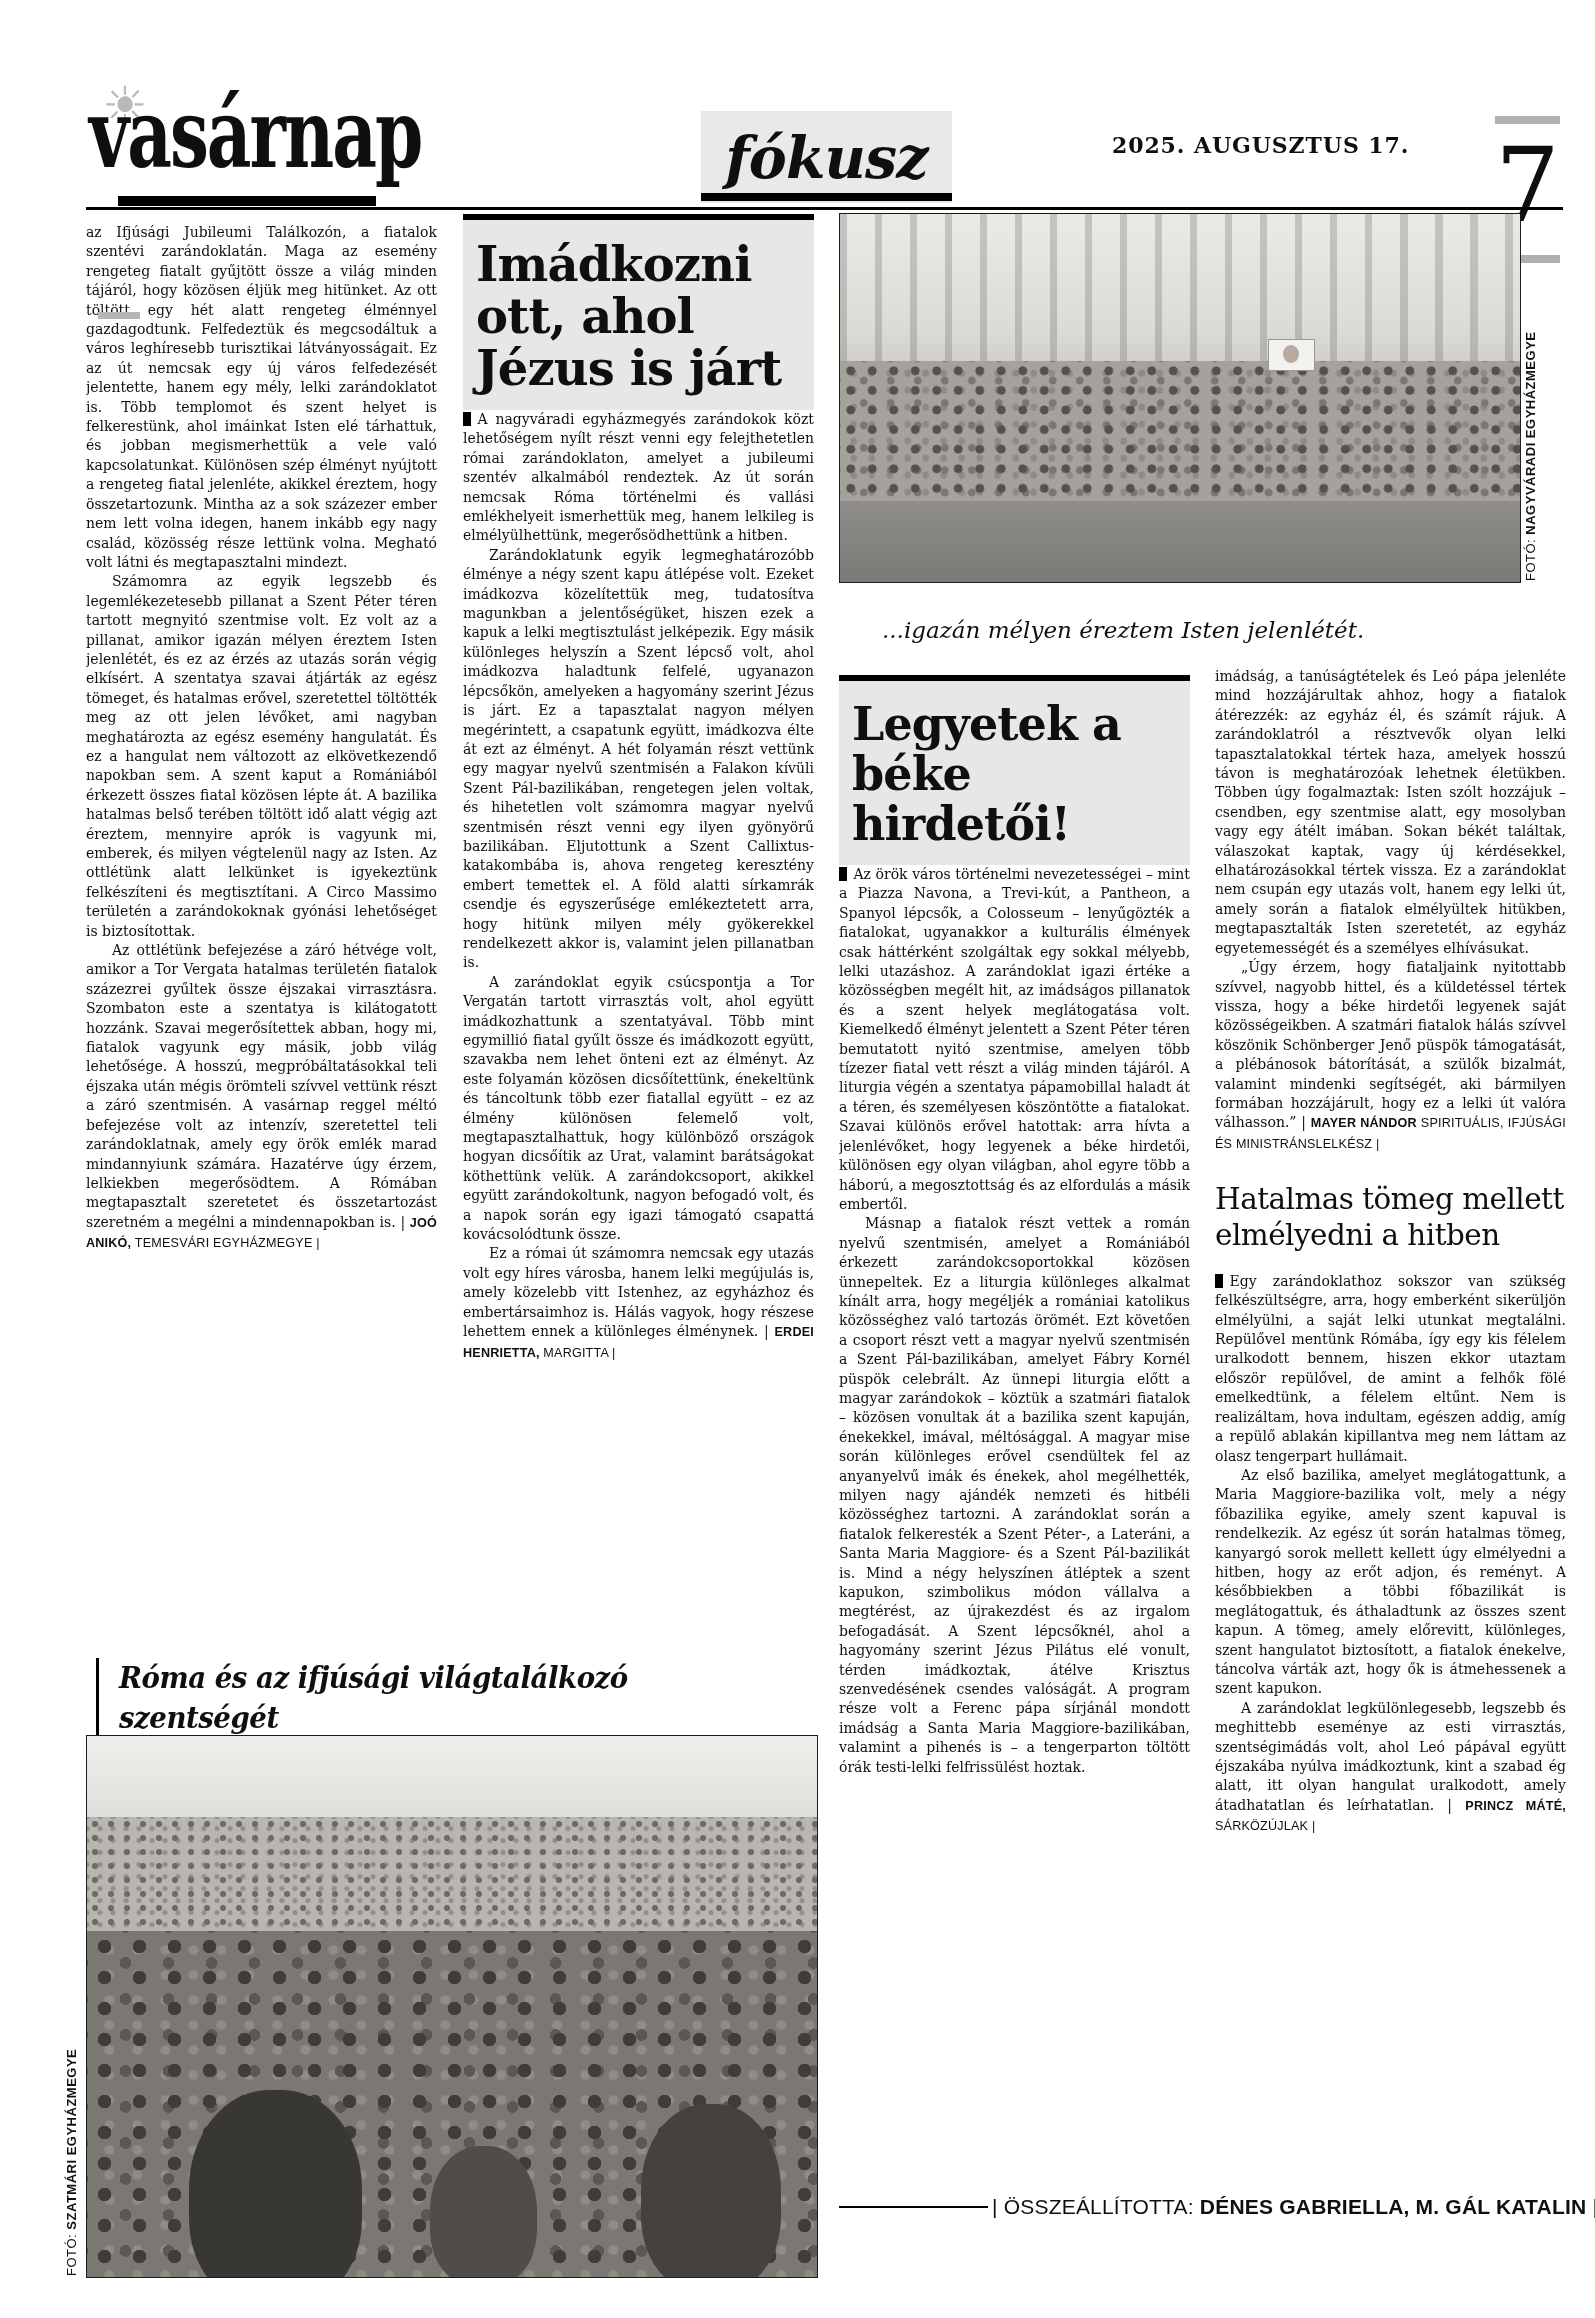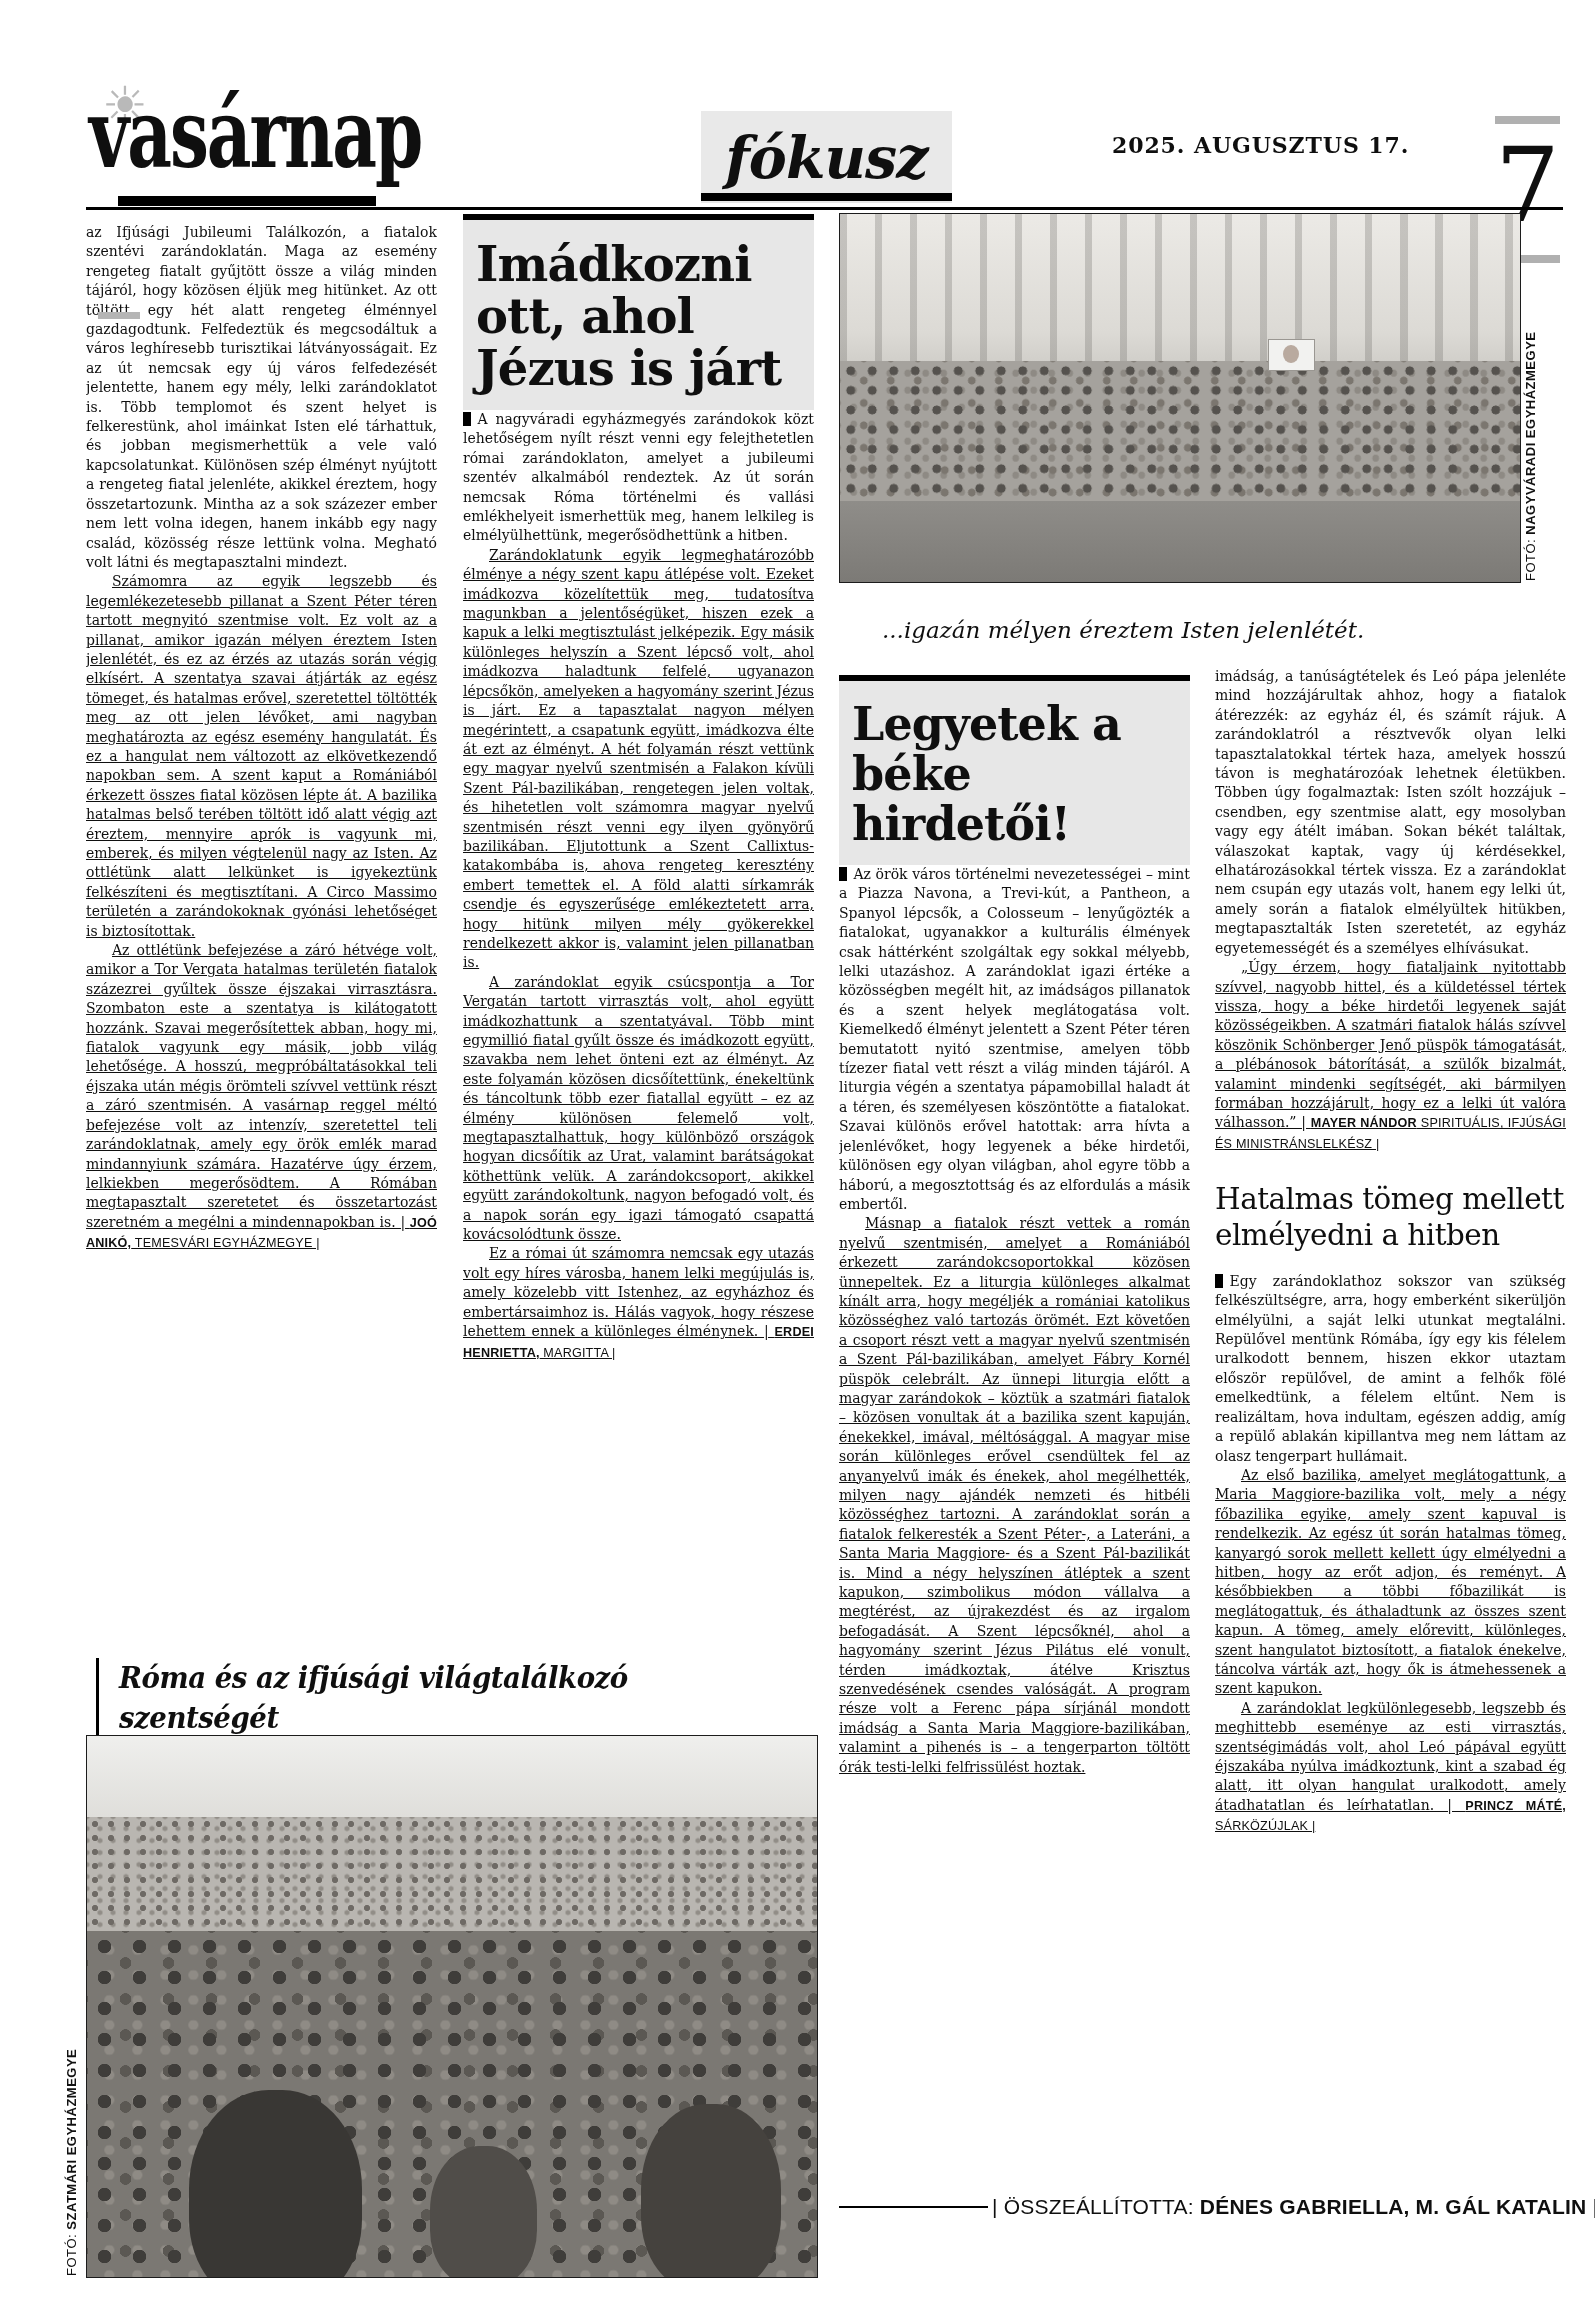--- a/index.html
+++ b/index.html
@@ -25,21 +25,21 @@
   .pagenum-bar{position:absolute;left:1495px;width:65px;height:8.4px;background:#b0b0b0;}
   .pagenum-bar.top{top:116px;} .pagenum-bar.bottom{top:255px;}
   .page-number{position:absolute;left:1495px;top:118px;width:65px;height:136px;
                font-size:102px;line-height:136px;text-align:center;font-weight:400;}
 
   .header-rule{position:absolute;left:86px;top:207px;width:1477px;height:3.3px;background:#000;}
 
   
   .col{position:absolute;width:351px;overflow:hidden;}
   .col p.para{margin:0;text-align:justify;font-size:14px;line-height:19.4px;}
-  .col p.para.indent{text-indent:26px;text-decoration:underline;}
+  .col p.para.indent{text-indent:26px;}
   .marker{display:inline-block;background:#000;width:8px;height:14px;margin-right:6.5px;
           vertical-align:-1.9px;overflow:hidden;color:#000;font-size:4.7px;}
   .sig-name{font-family:"Liberation Sans",sans-serif;font-weight:700;font-size:12.6px;letter-spacing:0.2px;}
   .sig-rest{font-family:"Liberation Sans",sans-serif;font-weight:400;font-size:12.6px;letter-spacing:0.2px;}
 
   .col-1{left:86px;top:223px;height:1402px;}
   .col-2{left:463px;top:214px;height:1411px;}
   .col-3{left:839px;top:675px;height:1524px;}
   .col-4{left:1215px;top:667px;height:1538px;}
 

